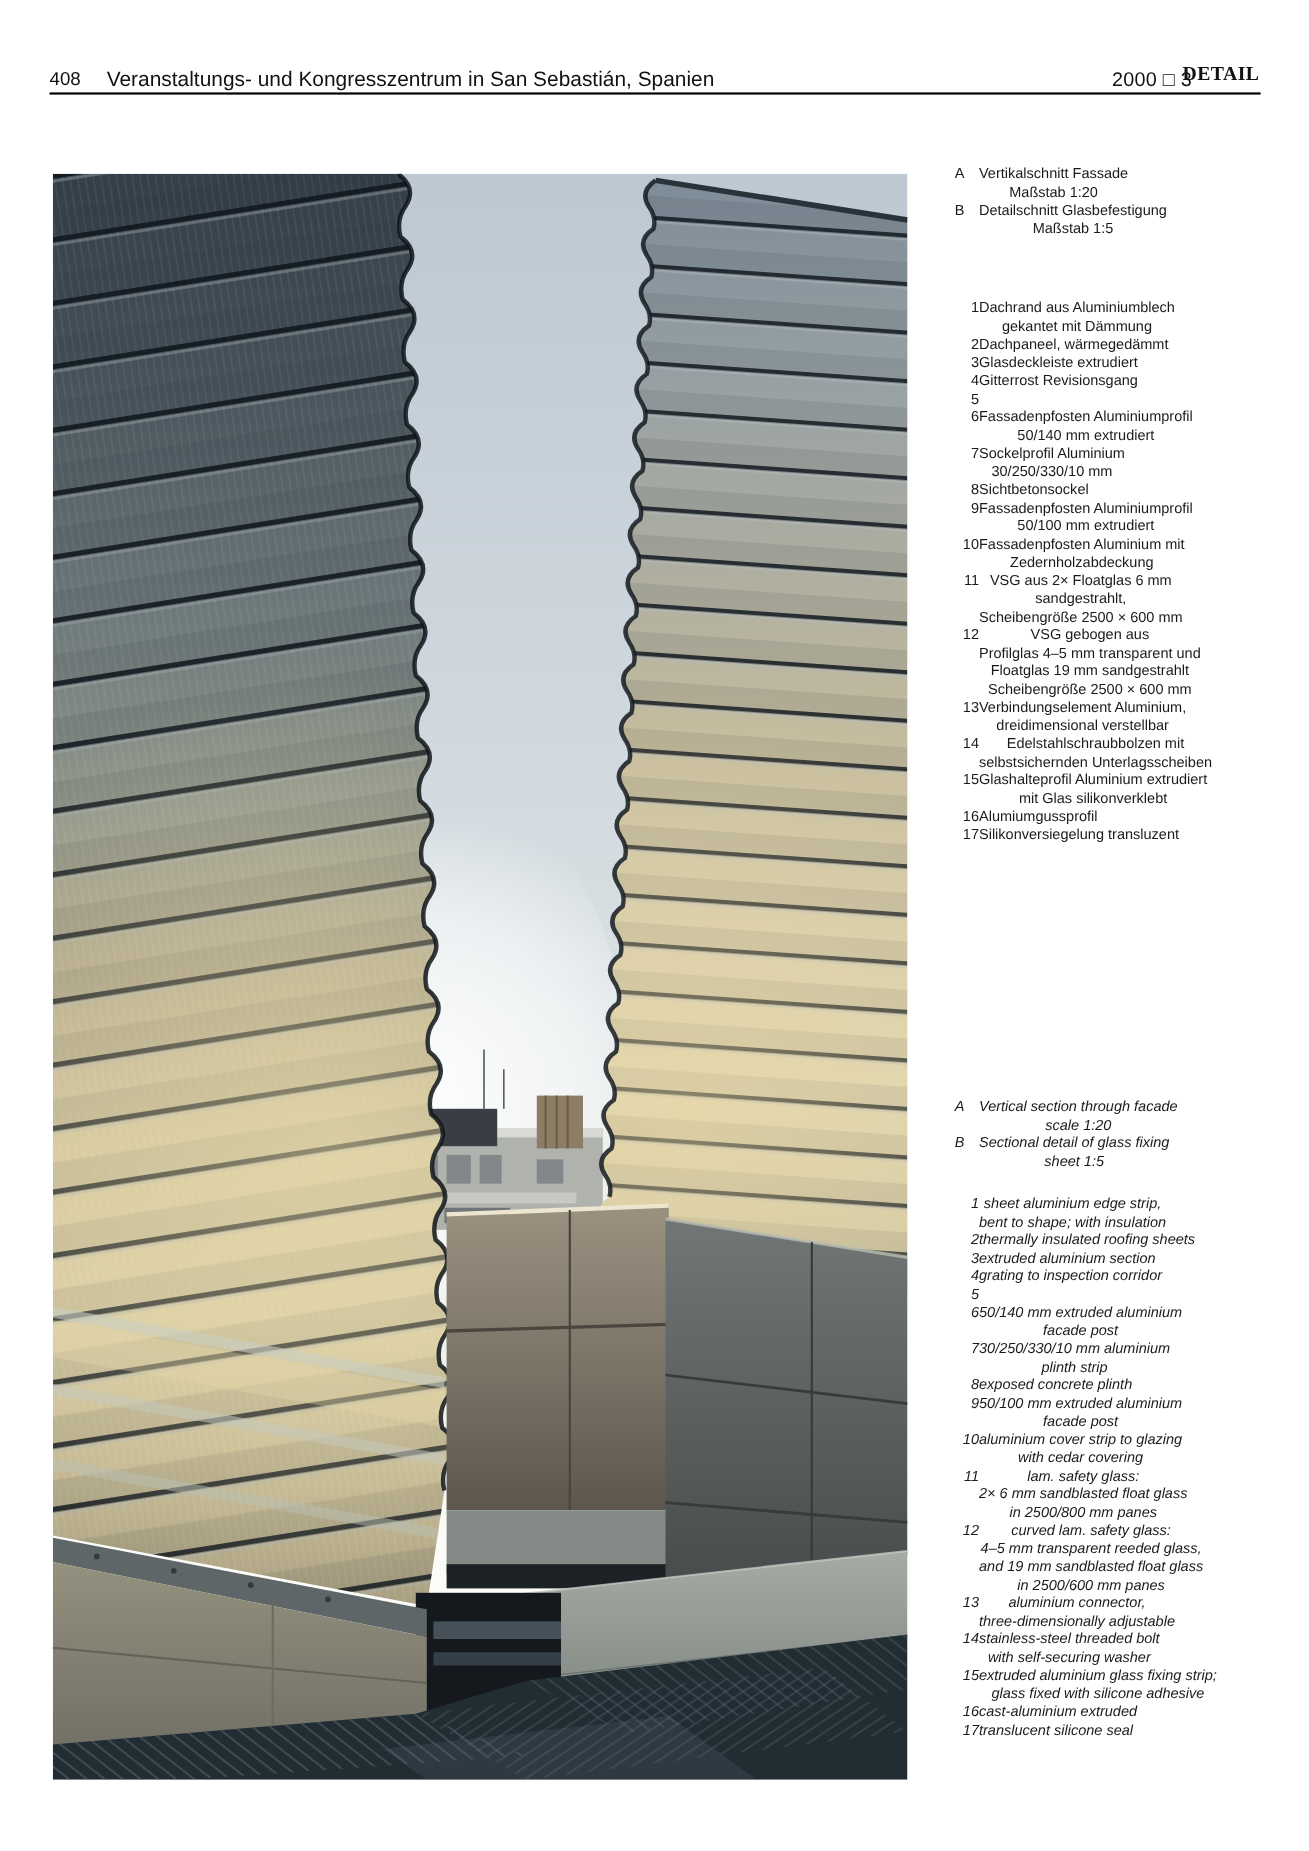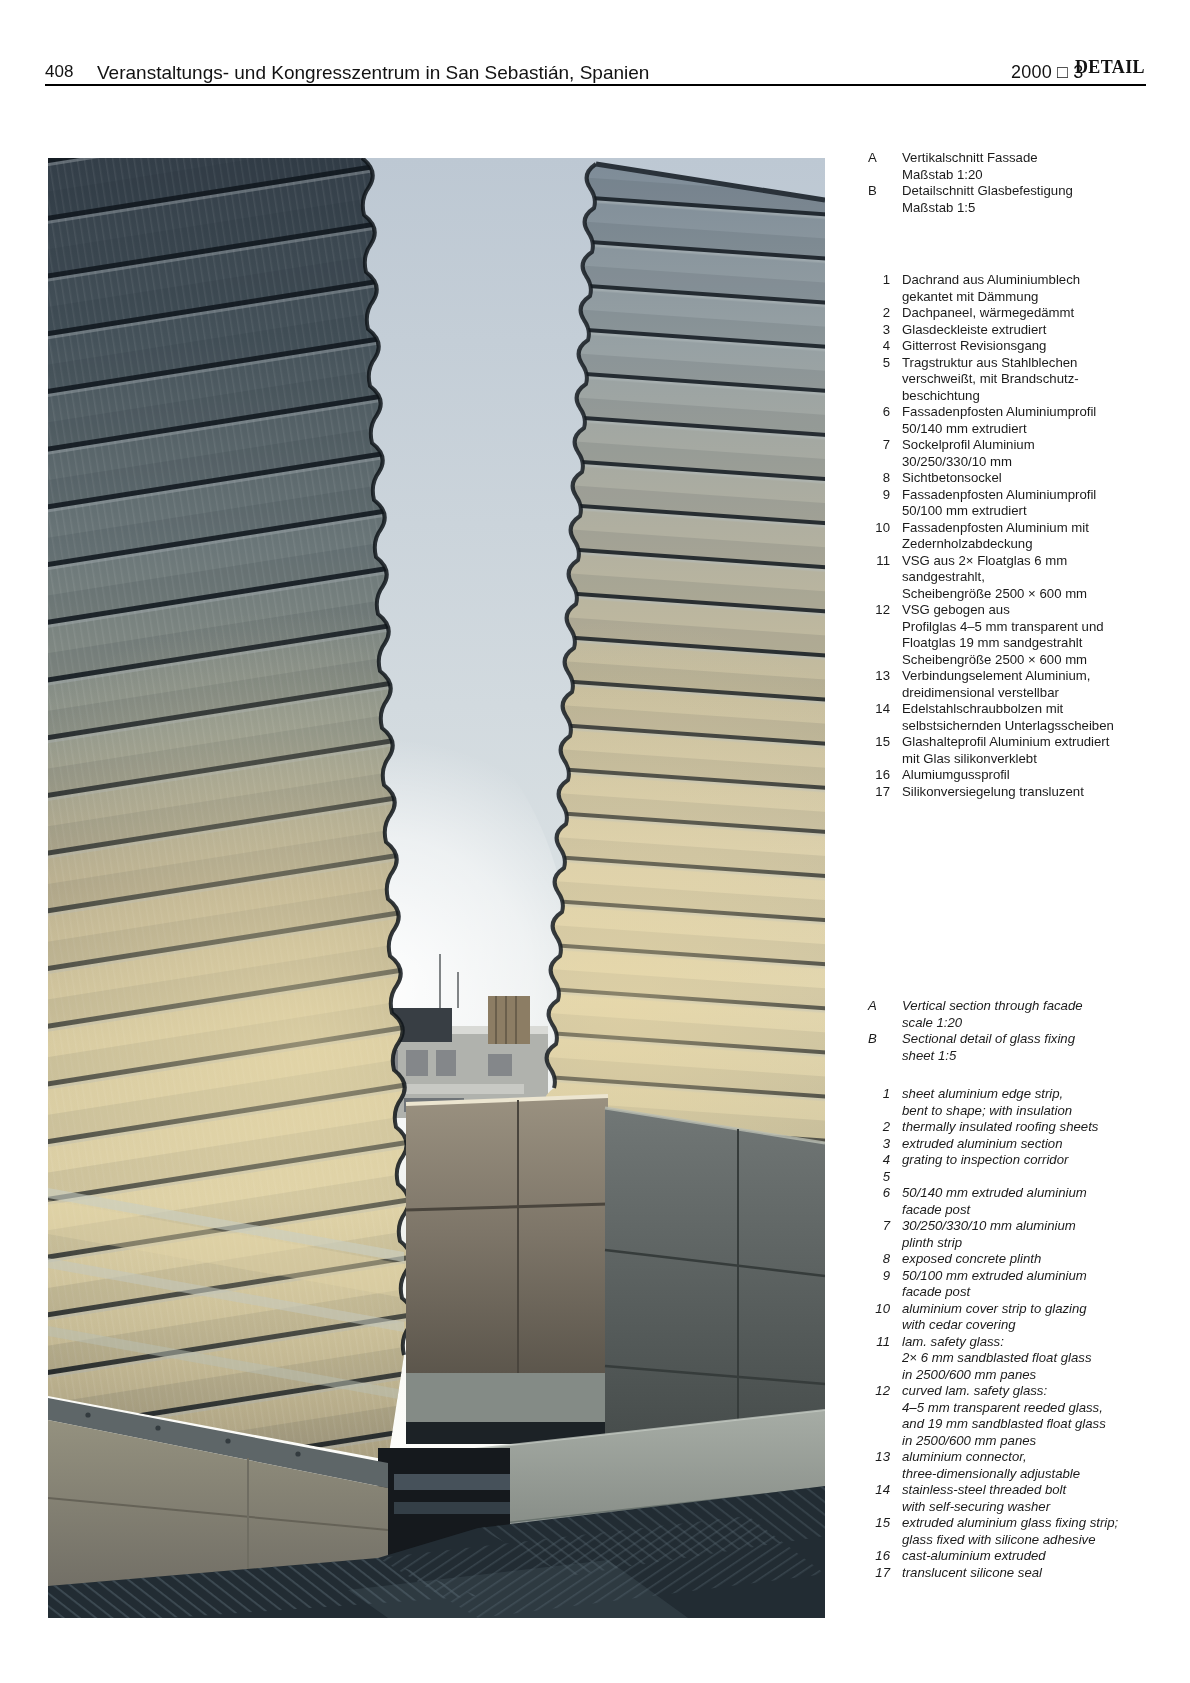--- a/index.html
+++ b/index.html
@@ -17,21 +17,21 @@
   .photo { position: absolute; left: 48px; top: 158px; width: 777px; height: 1460px; display: block; }
   .legend { position: absolute; left: 868px; width: 300px; font-size: 13.2px; line-height: 16.5px; color: #1b1b1b; }
   .legend.en { font-style: italic; }
   #legend-de-sections { top: 150px; }
   #legend-de-items    { top: 272px; }
   #legend-en-sections { top: 998px; }
   #legend-en-items    { top: 1086px; }
   .row { display: flex; align-items: flex-start; }
   .row .no  { flex: 0 0 22px; text-align: right; }
   .row.sec .no { text-align: left; }
-  .row .txt { margin-left: 12px; white-space: pre-line; }
+  .row .txt { margin-left: 0; white-space: pre-line; text-align: center; }
 </style>
 </head>
 <body>
 
 <div class="page-number">408</div>
 <div class="article-title">Veranstaltungs- und Kongresszentrum in San Sebastián, Spanien</div>
 <div class="issue-info">2000 □ 3</div>
 <div class="brand">DETAIL</div>
 <div class="header-rule"></div>
 
@@ -241,23 +241,20 @@
   <div class="row">
       <span class="no">3</span>
       <span class="txt">Glasdeckleiste extrudiert</span>
     </div>
   <div class="row">
       <span class="no">4</span>
       <span class="txt">Gitterrost Revisionsgang</span>
     </div>
   <div class="row">
       <span class="no">5</span>
-      <span class="txt">Tragstruktur aus Stahlblechen
-verschweißt, mit Brandschutz-
-beschichtung</span>
     </div>
   <div class="row">
       <span class="no">6</span>
       <span class="txt">Fassadenpfosten Aluminiumprofil
 50/140 mm extrudiert</span>
     </div>
   <div class="row">
       <span class="no">7</span>
       <span class="txt">Sockelprofil Aluminium
 30/250/330/10 mm</span>
@@ -369,21 +366,21 @@
     </div>
   <div class="row">
       <span class="no">10</span>
       <span class="txt">aluminium cover strip to glazing
 with cedar covering</span>
     </div>
   <div class="row">
       <span class="no">11</span>
       <span class="txt">lam. safety glass:
 2× 6 mm sandblasted float glass
-in 2500/600 mm panes</span>
+in 2500/800 mm panes</span>
     </div>
   <div class="row">
       <span class="no">12</span>
       <span class="txt">curved lam. safety glass:
 4–5 mm transparent reeded glass,
 and 19 mm sandblasted float glass
 in 2500/600 mm panes</span>
     </div>
   <div class="row">
       <span class="no">13</span>

